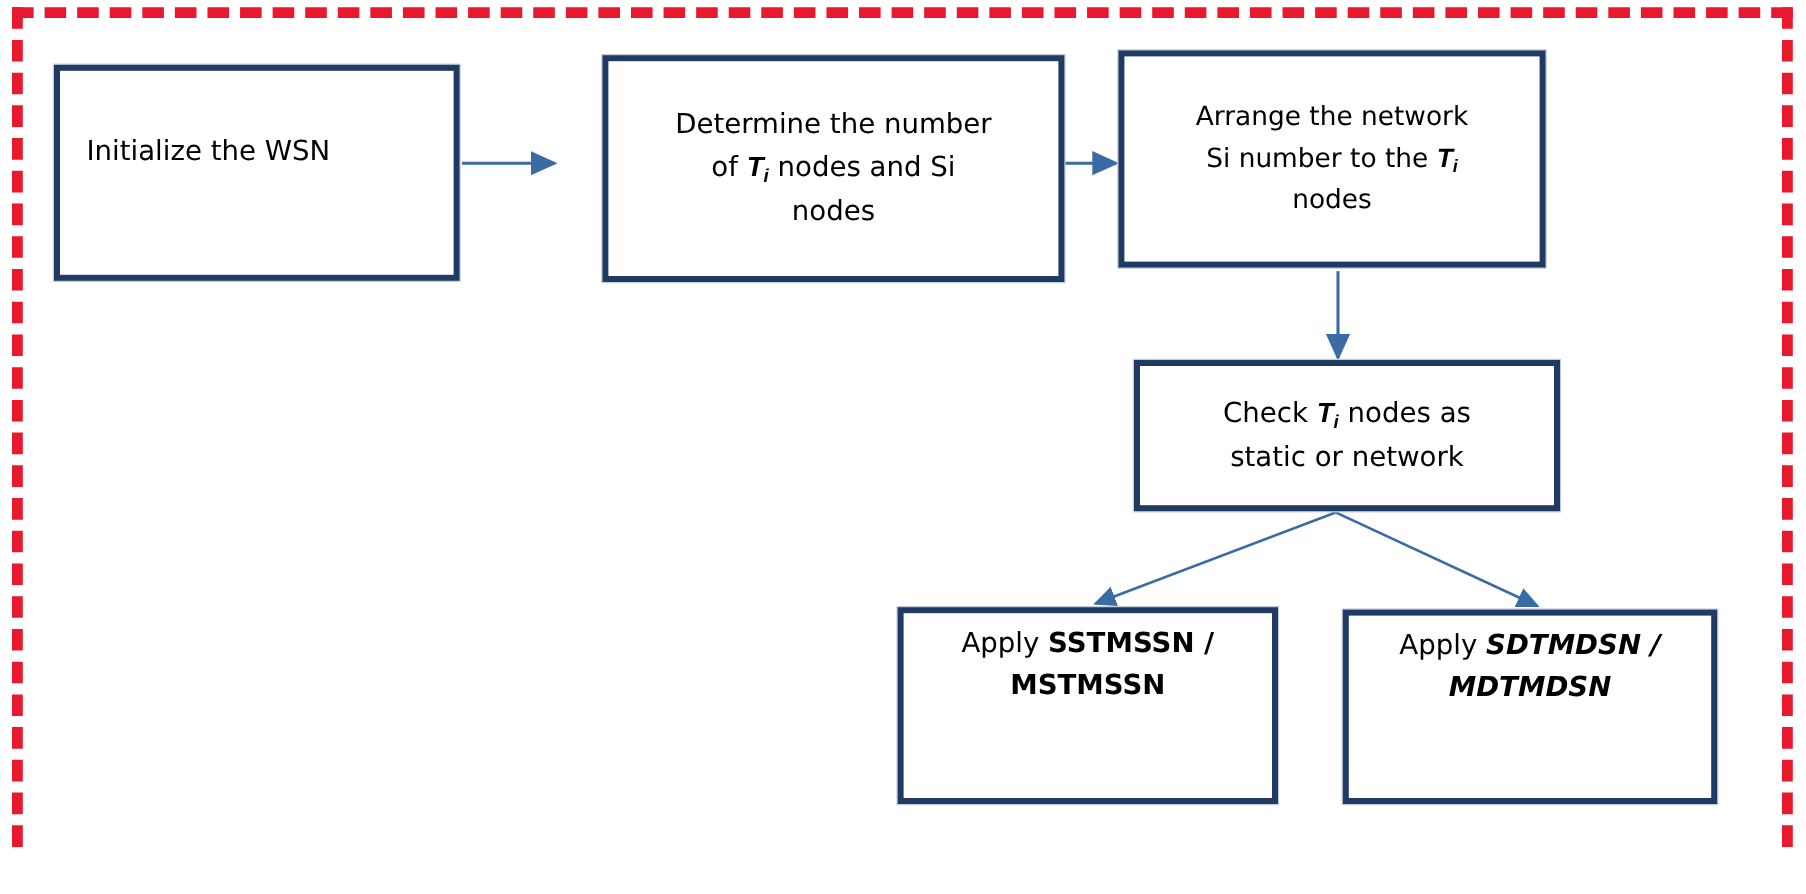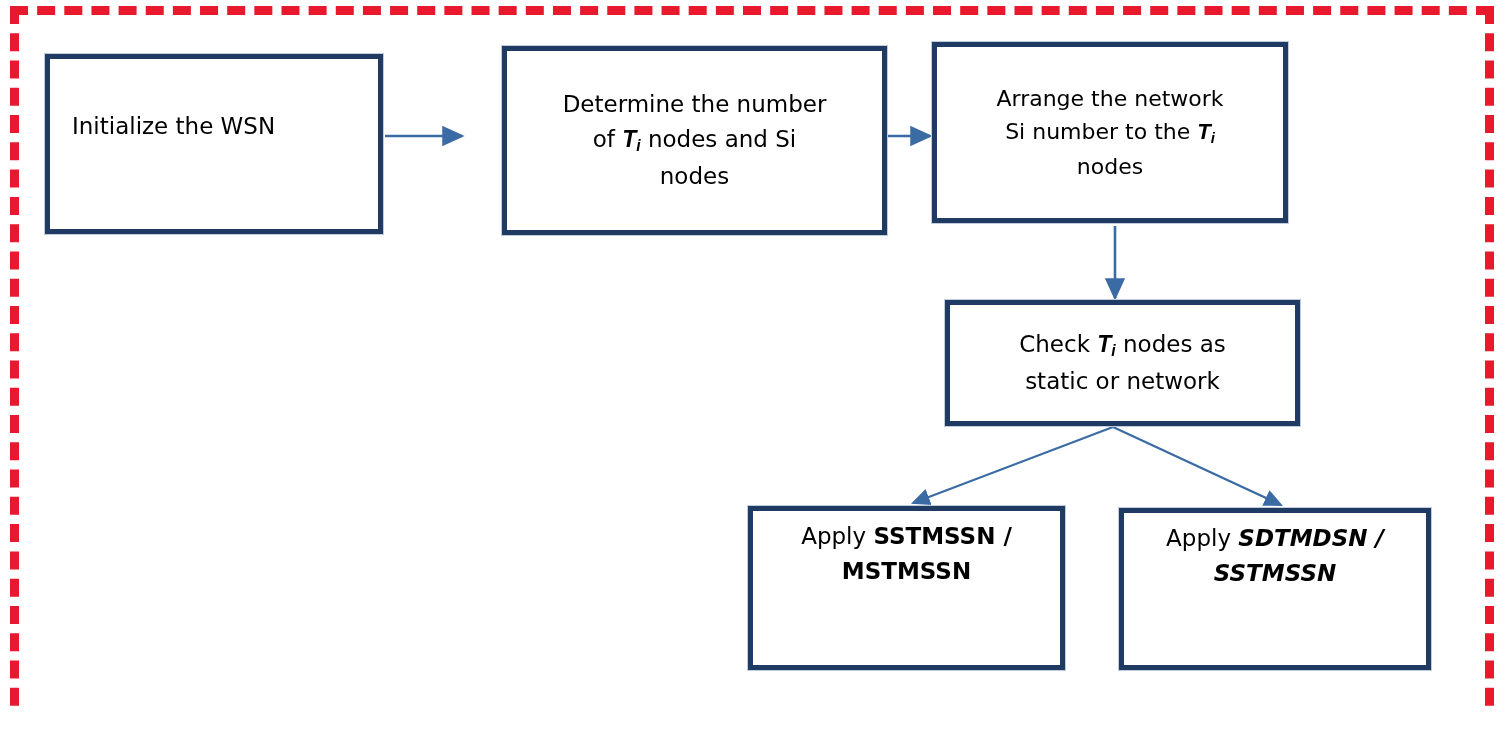--- a/index.html
+++ b/index.html
@@ -144,17 +144,17 @@
   <div class="node top-v" id="node-apply-l">
     <span class="txt">
       <span>Apply </span><span class="acr">SSTMSSN /</span><br>
       <span class="acr">MSTMSSN</span>
     </span>
   </div>
 
   <div class="node top-v" id="node-apply-r">
     <span class="txt">
       <span>Apply </span><span class="acr-ital">SDTMDSN /</span><br>
-      <span class="acr-ital">SSTMSSN</span>
+      <span class="acr-ital">MDTMDSN</span>
     </span>
   </div>
 
 </div>
 
 </body></html>

